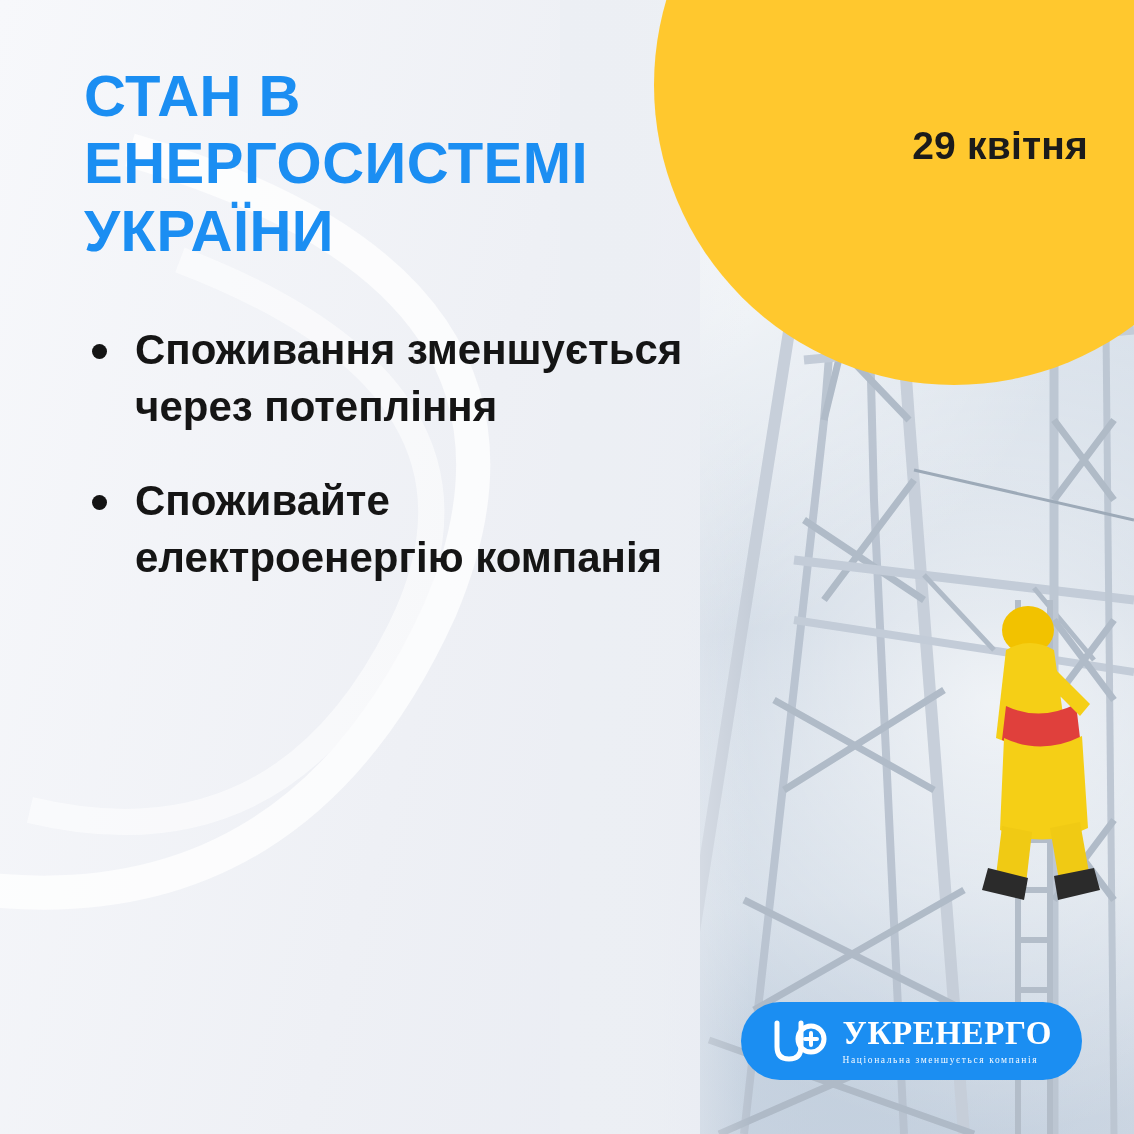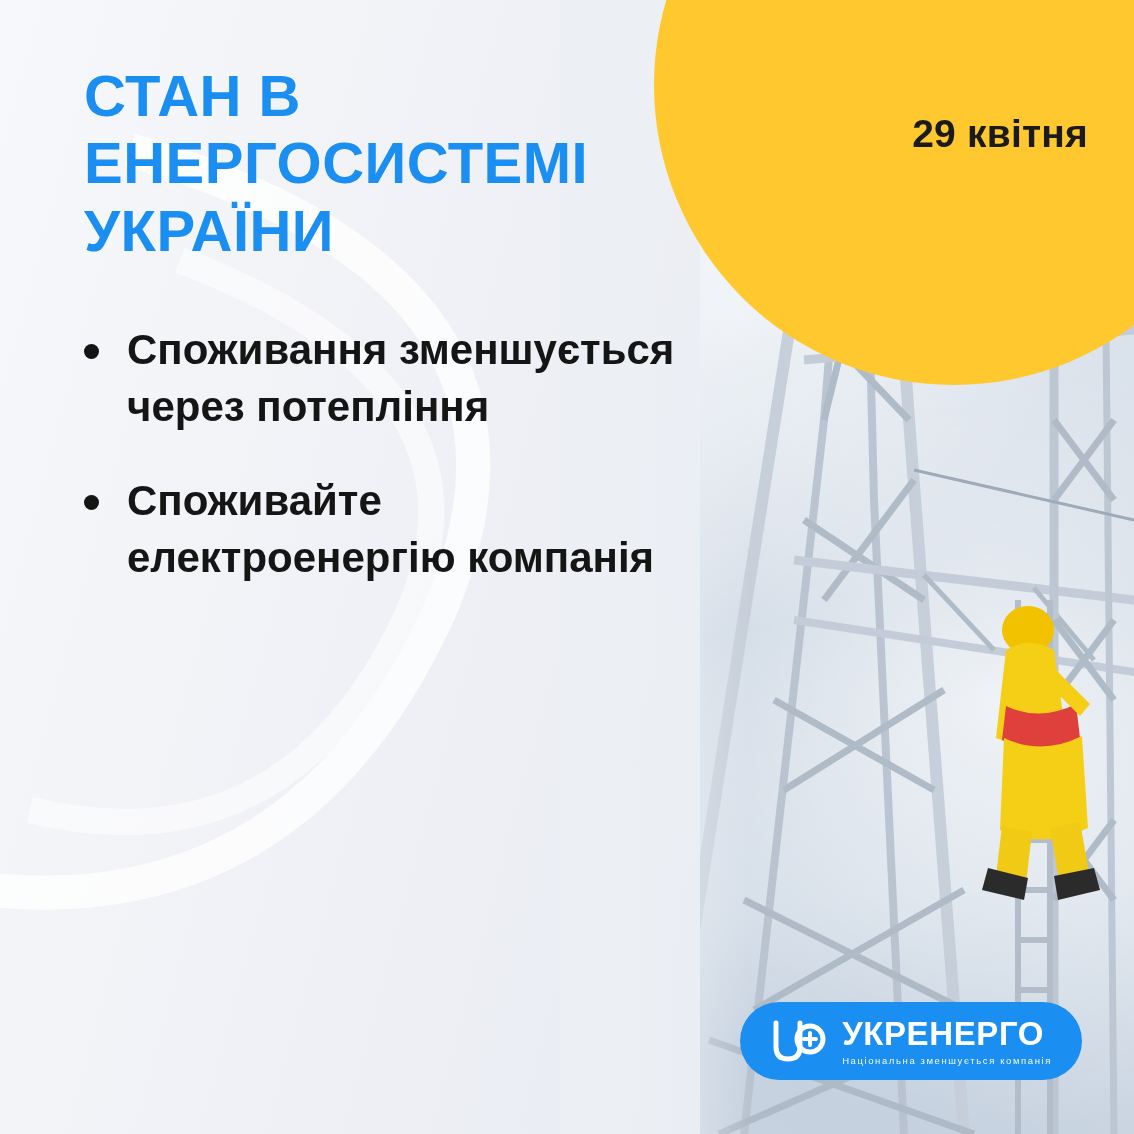--- a/index.html
+++ b/index.html
@@ -92,21 +92,21 @@
     line-height: 1.12;
   }
   .date-weekday {
     font-size: 36px;
     font-weight: 400;
     letter-spacing: 0.2px;
   }
   .date-day {
     font-size: 39px;
     font-weight: 700;
-    margin-top: 4px;
+    margin-top: 16px;
     letter-spacing: 0.2px;
   }
 
   
   .title {
     position: absolute;
     top: 62px;
     left: 84px;
     width: 610px;
     color: #1b8ef2;
@@ -114,21 +114,21 @@
     font-size: 58px;
     line-height: 1.16;
     text-transform: uppercase;
     letter-spacing: 0.5px;
   }
 
   
   .bullets {
     position: absolute;
     top: 322px;
-    left: 76px;
+    left: 84px;
     width: 690px;
   }
   .bullet {
     display: flex;
     align-items: flex-start;
     margin-bottom: 38px;
   }
   .bullet-dot {
     flex: 0 0 auto;
     width: 15px;
@@ -151,20 +151,21 @@
     right: 52px;
     bottom: 54px;
     height: 78px;
     min-width: 320px;
     background: #1b8ef2;
     border-radius: 40px;
     display: flex;
     align-items: center;
     padding: 0 30px 0 26px;
     box-sizing: border-box;
+    font-family: Liberation Serif, serif;
   }
   .logo-mark {
     width: 62px;
     height: 48px;
     margin-right: 14px;
     flex: 0 0 auto;
   }
   .logo-mark svg { display: block; width: 100%; height: 100%; }
   .logo-text { color: #ffffff; line-height: 1; }
   .logo-name {

